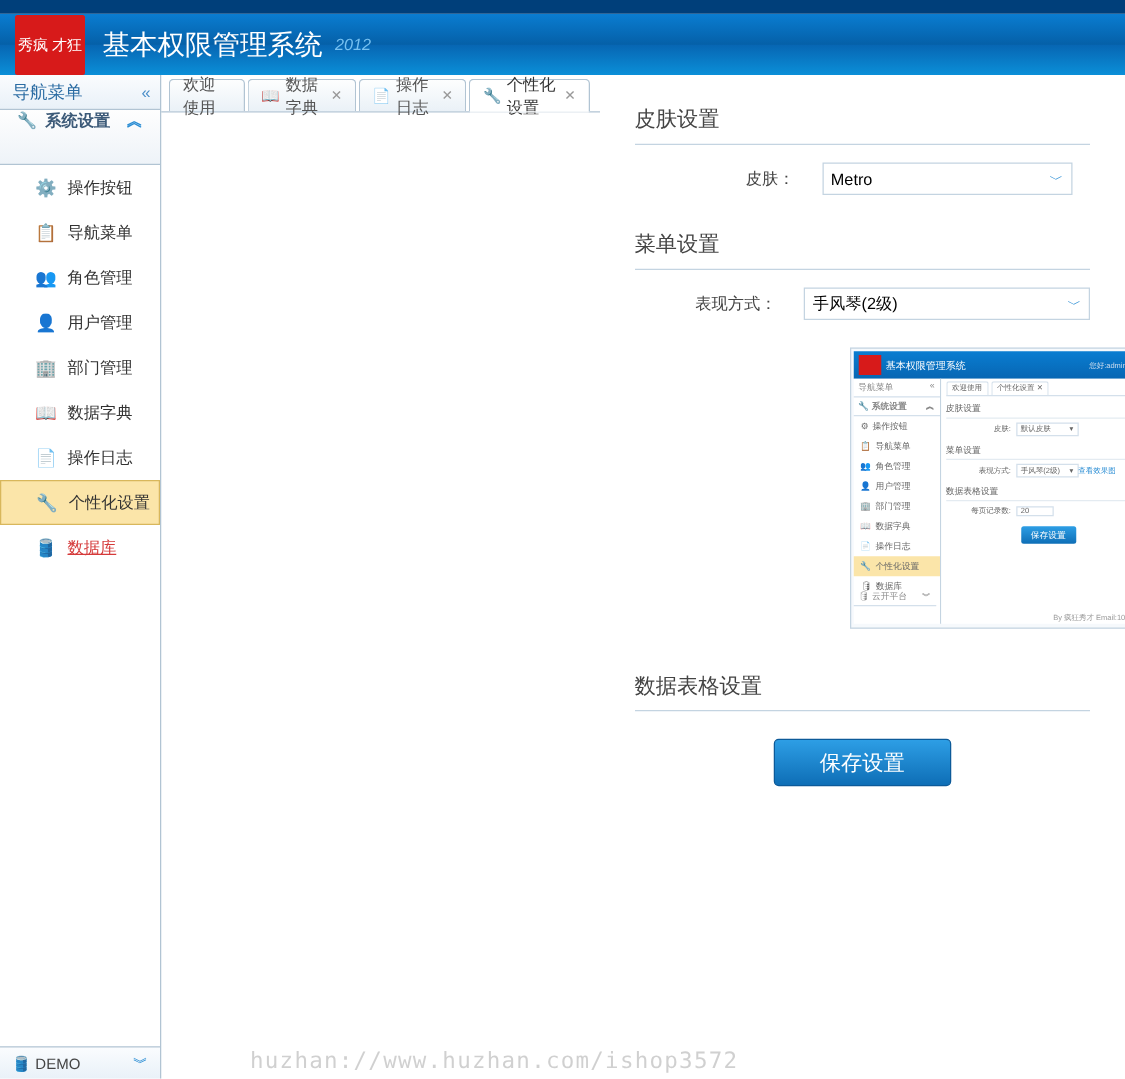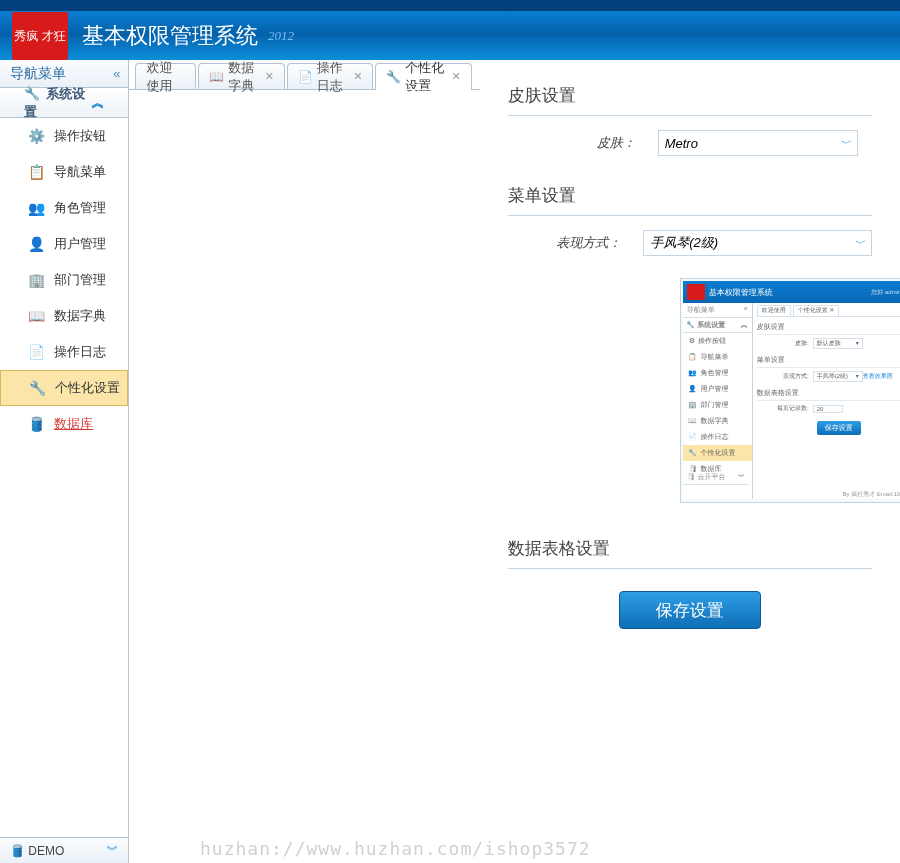--- a/index.html
+++ b/index.html
@@ -2,48 +2,48 @@
 <html><head>
 <meta charset="utf-8">
 <style>
 * { box-sizing: border-box; margin: 0; padding: 0; }
 body { font-family: "Microsoft YaHei", Arial, sans-serif; font-size: 13px; background: #fff; width: 900px; height: 863px; overflow: hidden; }
 
 
 .header { height: 60px; background: linear-gradient(to bottom, #0a7dd1, #0560a8 50%, #0766b3 51%, #0b8fd8); display: flex; align-items: center; padding-left: 12px; border-top: 11px solid #003f7a; }
 .logo { width: 56px; height: 48px; background: #d71a1a; color: #fff; font-weight: normal; display: flex; align-items: center; justify-content: center; font-size: 12px; line-height: 1; text-align: center; border-radius: 2px; }
 .app-title { color: #fff; font-size: 22px; margin-left: 14px; font-weight: 400; }
-.app-year { color: #77c1f1; font-size: 13px; margin-left: 10px; font-style: italic; font-family: Liberation Serif, serif; }
+.app-year { color: #77c1f1; font-size: 13px; margin-left: 10px; font-style: italic; }
 
 
 .layout { display: flex; height: 803px; }
 .sidebar { width: 224px; border-right: 1px solid #b1c4d3; display: flex; flex-direction: column; }
 .side-title { height: 28px; display: flex; align-items: center; padding: 0 10px; background: linear-gradient(to bottom, #fafcfe, #e9f1f8); border-bottom: 1px solid #b1c4d3; font-size: 14px; color: #2b6ca3; justify-content: space-between; }
 .collapse { color: #4b8fc9; font-size: 13px; letter-spacing: -2px; }
-.panel-hd { height: 30px; display: flex; align-items: center; padding: 0 24px; background: linear-gradient(to bottom, #fefefe, #eef3f8); border-bottom: 1px solid #b1c4d3; font-weight: bold; color: #3c5a78; justify-content: space-between; }
+.panel-hd { height: 44px; display: flex; align-items: flex-start; padding: 0 14px; background: linear-gradient(to bottom, #fefefe, #eef3f8); border-bottom: 1px solid #b1c4d3; font-weight: bold; color: #3c5a78; justify-content: space-between; }
 .panel-hd .icon { margin-right: 6px; }
 .nav { flex: 1; }
 .nav-item { height: 36px; display: flex; align-items: center; padding-left: 28px; color: #333; cursor: pointer; border-bottom: 1px solid transparent; }
 .nav-item.active { background: #fbe5a9; border: 1px solid #d8b75c; }
 .nav-item .icon { width: 18px; height: 18px; margin-right: 8px; display: inline-flex; align-items: center; justify-content: center; font-size: 14px; }
 .nav-item.db a { color: #d53a3a; text-decoration: underline; }
 .side-footer { height: 26px; border-top: 1px solid #b1c4d3; display: flex; align-items: center; padding: 0 10px; background: linear-gradient(to bottom, #fafcfe, #e9f1f8); justify-content: space-between; font-size: 12px; color: #444; }
 
 
 .main { flex: 1; display: flex; flex-direction: row; }
 .tabs { height: 30px; display: flex; align-items: flex-end; padding: 6px 6px 0; border-bottom: 1px solid #b1c4d3; gap: 0; }
 .tab { height: 26px; border: 1px solid #b1c4d3; border-bottom: none; padding: 0 10px; display: flex; align-items: center; background: linear-gradient(to bottom, #fdfefe, #eaf1f7); border-radius: 4px 4px 0 0; margin-right: 2px; color: #555; font-size: 13px; }
 .tab.active { background: #fff; color: #333; position: relative; }
 .tab.active::after { content: ""; position: absolute; left: 0; right: 0; bottom: -1px; height: 1px; background: #fff; }
 .tab .close { margin-left: 6px; color: #999; font-size: 11px; }
 .tab .ticon { margin-right: 4px; font-size: 12px; }
 
 .content { padding: 18px 28px; overflow-y: auto; position: relative; }
 .sec-title { font-size: 17px; color: #444; padding: 6px 0 8px; border-bottom: 1px solid #c4d4e1; margin-bottom: 14px; }
-.form-row { display: flex; align-items: center; margin-bottom: 22px; font-style: italic; }
+.form-row { display: flex; align-items: center; margin-bottom: 22px; }
 .form-row .label { width: 150px; text-align: right; padding-right: 22px; color: #444; }
 .combo { width: 200px; height: 26px; border: 1px solid #c4d4e1; display: flex; align-items: center; justify-content: space-between; padding: 0 6px; background: #fff; }
 .combo.wide { width: 256px; }
 .combo .arrow { color: #2a8dd4; font-size: 11px; }
 .spinner { width: 198px; height: 28px; border: 1px solid #c4d4e1; display: flex; align-items: center; background: #fff; }
 .spinner .val { flex: 1; padding: 0 8px; }
 .spin-btns { width: 18px; height: 100%; border-left: 1px solid #c4d4e1; display: flex; flex-direction: column; }
 .spin-btns span { flex: 1; display: flex; align-items: center; justify-content: center; font-size: 8px; color: #2a8dd4; }
 .spin-btns span:first-child { border-bottom: 1px solid #c4d4e1; }
 

